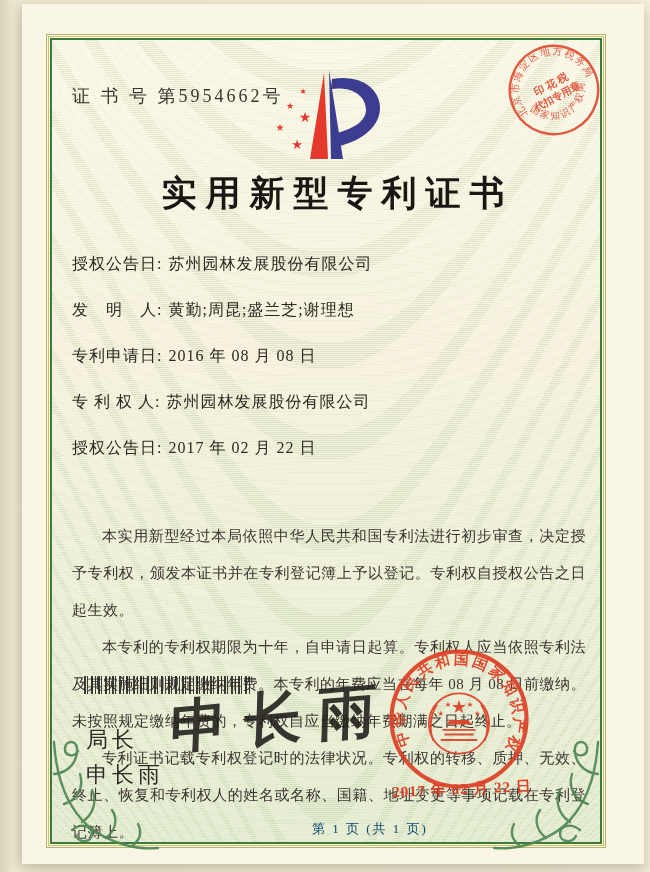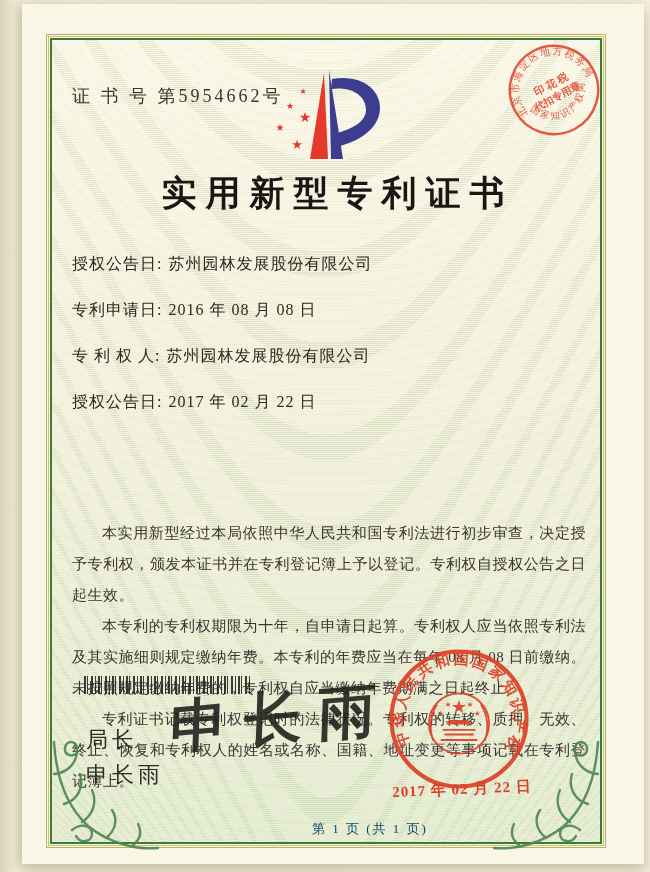--- a/index.html
+++ b/index.html
@@ -17,21 +17,21 @@
       repeating-radial-gradient(ellipse 1100px 380px at 50% -35%, rgba(150,175,110,.08) 0 1px, transparent 1px 8px),
       linear-gradient(#fbf7e7 0%,#f6f2df 40%,#eef0d9 68%,#e6edd3 100%);}
   
   .certno{position:absolute;left:50px;top:80px;font-size:18px;letter-spacing:3px;color:#3a352e;}
   .title{position:absolute;left:0;top:166px;width:100%;text-align:center;
     font-size:35px;font-weight:bold;letter-spacing:9px;text-indent:9px;color:#191613;}
   .fields{position:absolute;left:50px;top:250px;}
   .frow{height:23px;margin-bottom:23px;font-size:16px;color:#2c2822;letter-spacing:1px;white-space:nowrap;}
   .frow .lbl{margin-right:6px;}
   .paras{position:absolute;left:50px;top:514px;width:514px;font-size:15px;
-    line-height:31px;color:#3c3430;text-align:justify;letter-spacing:.5px;}
+    line-height:37px;color:#3c3430;text-align:justify;letter-spacing:.5px;}
   .paras p{margin:0;text-indent:2em;}
   .barcode{position:absolute;left:62px;top:672px;width:166px;height:18px;opacity:.88;
     background:repeating-linear-gradient(90deg,#26231f 0 2px,transparent 2px 3px,
       #26231f 3px 4px,transparent 4px 7px,#26231f 7px 9px,transparent 9px 11px,
       #26231f 11px 12px,transparent 12px 14px);}
   .issuer{position:absolute;left:64px;top:718px;font-size:22px;color:#2f2b26;letter-spacing:4px;line-height:35px;}
   .autograph{position:absolute;left:148px;top:676px;font-size:58px;color:#24211d;
     letter-spacing:16px;transform:rotate(-5deg) skewX(-7deg);font-weight:600;opacity:.9;}
   .seal-svg{position:absolute;left:364px;top:642px;width:146px;height:146px;opacity:.92;}
   .seal-date{position:absolute;left:350px;top:776px;width:180px;text-align:center;
@@ -81,20 +81,21 @@
       <text font-size="10" letter-spacing="2" text-anchor="middle"><textPath href="#st-bot" startOffset="50%">国家知识产权局</textPath></text>
       <text x="50" y="47" font-size="11" font-weight="bold" text-anchor="middle">印 花 税</text>
       <text x="50" y="61" font-size="10.5" font-weight="bold" text-anchor="middle">代扣专用章</text>
     </g>
   </svg>
 
   <div class="title">实用新型专利证书</div>
 
   <div class="fields">
     <div class="frow"><span class="lbl">授权公告日:</span><span>苏州园林发展股份有限公司</span></div>
+    <div class="frow"><span class="lbl">发　明　人:</span><span>黄勤;周昆;盛兰芝;谢理想</span></div>
     <div class="frow"><span class="lbl">专利申请日:</span><span>2016 年 08 月 08 日</span></div>
     <div class="frow"><span class="lbl">专 利 权 人:</span><span>苏州园林发展股份有限公司</span></div>
     <div class="frow"><span class="lbl">授权公告日:</span><span>2017 年 02 月 22 日</span></div>
   </div>
 
   <div class="paras">
     <p>本实用新型经过本局依照中华人民共和国专利法进行初步审查，决定授予专利权，颁发本证书并在专利登记簿上予以登记。专利权自授权公告之日起生效。</p>
     <p>本专利的专利权期限为十年，自申请日起算。专利权人应当依照专利法及其实施细则规定缴纳年费。本专利的年费应当在每年 08 月 08 日前缴纳。未按照规定缴纳年费的，专利权自应当缴纳年费期满之日起终止。</p>
     <p>专利证书记载专利权登记时的法律状况。专利权的转移、质押、无效、终止、恢复和专利权人的姓名或名称、国籍、地址变更等事项记载在专利登记簿上。</p>
   </div>

